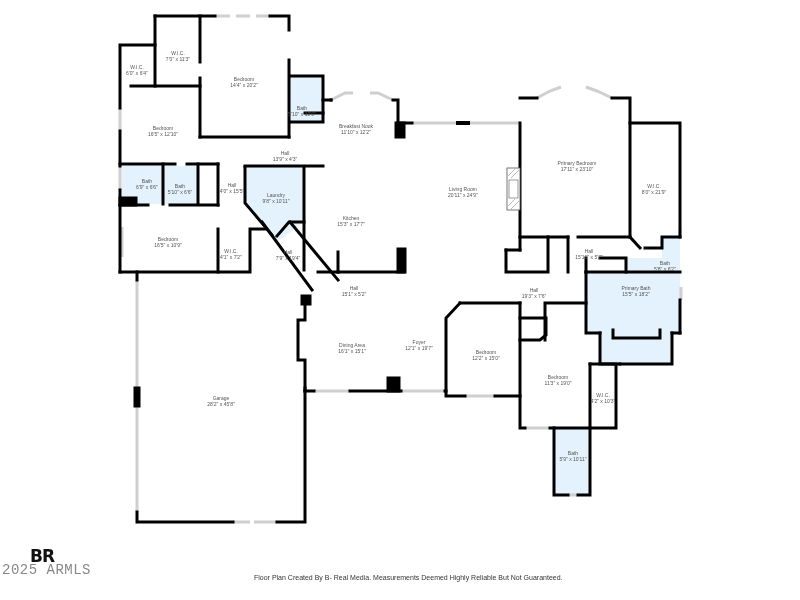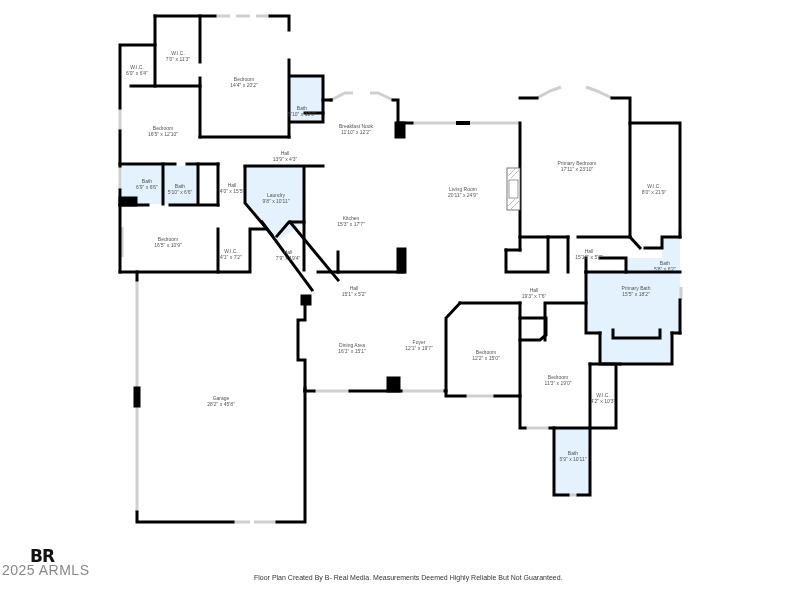--- a/index.html
+++ b/index.html
@@ -2,21 +2,21 @@
 <html><head>
 <meta charset="utf-8">
 <style>
   html, body { margin:0; padding:0; background:#ffffff; }
   body { width:800px; height:600px; position:relative; overflow:hidden; font-family:"Liberation Sans", sans-serif; }
   #plan { position:absolute; left:0; top:0; width:800px; height:600px; }
   .room-label { position:absolute; transform:translate(-50%,-50%); text-align:center; color:#555; font-size:5px; line-height:6px; white-space:nowrap; }
   .room-label .name { display:block; }
   .room-label .dim { display:block; }
   .logo { position:absolute; left:30px; top:546px; font-family:"DejaVu Sans", sans-serif; font-weight:bold; font-size:17px; color:#111; letter-spacing:-1px; }
-  .copyright { position:absolute; left:2px; top:562px; font-family:Liberation Sans, sans-serif; font-size:14px; color:#888; letter-spacing:0.5px; font-weight:300; }
+  .copyright { position:absolute; left:2px; top:562px; font-family:Liberation Mono, monospace; font-size:14px; color:#888; letter-spacing:0.5px; font-weight:300; }
   .footer { position:absolute; left:254px; top:574px; font-size:7px; color:#333; white-space:nowrap; }
 </style>
 </head>
 <body>
 
 <svg id="plan" viewBox="0 0 800 600" xmlns="http://www.w3.org/2000/svg">
 
   <g fill="#e3f2fc">
     <rect x="290" y="76" width="33" height="46"></rect>
     <rect x="122" y="166" width="41" height="38"></rect>

